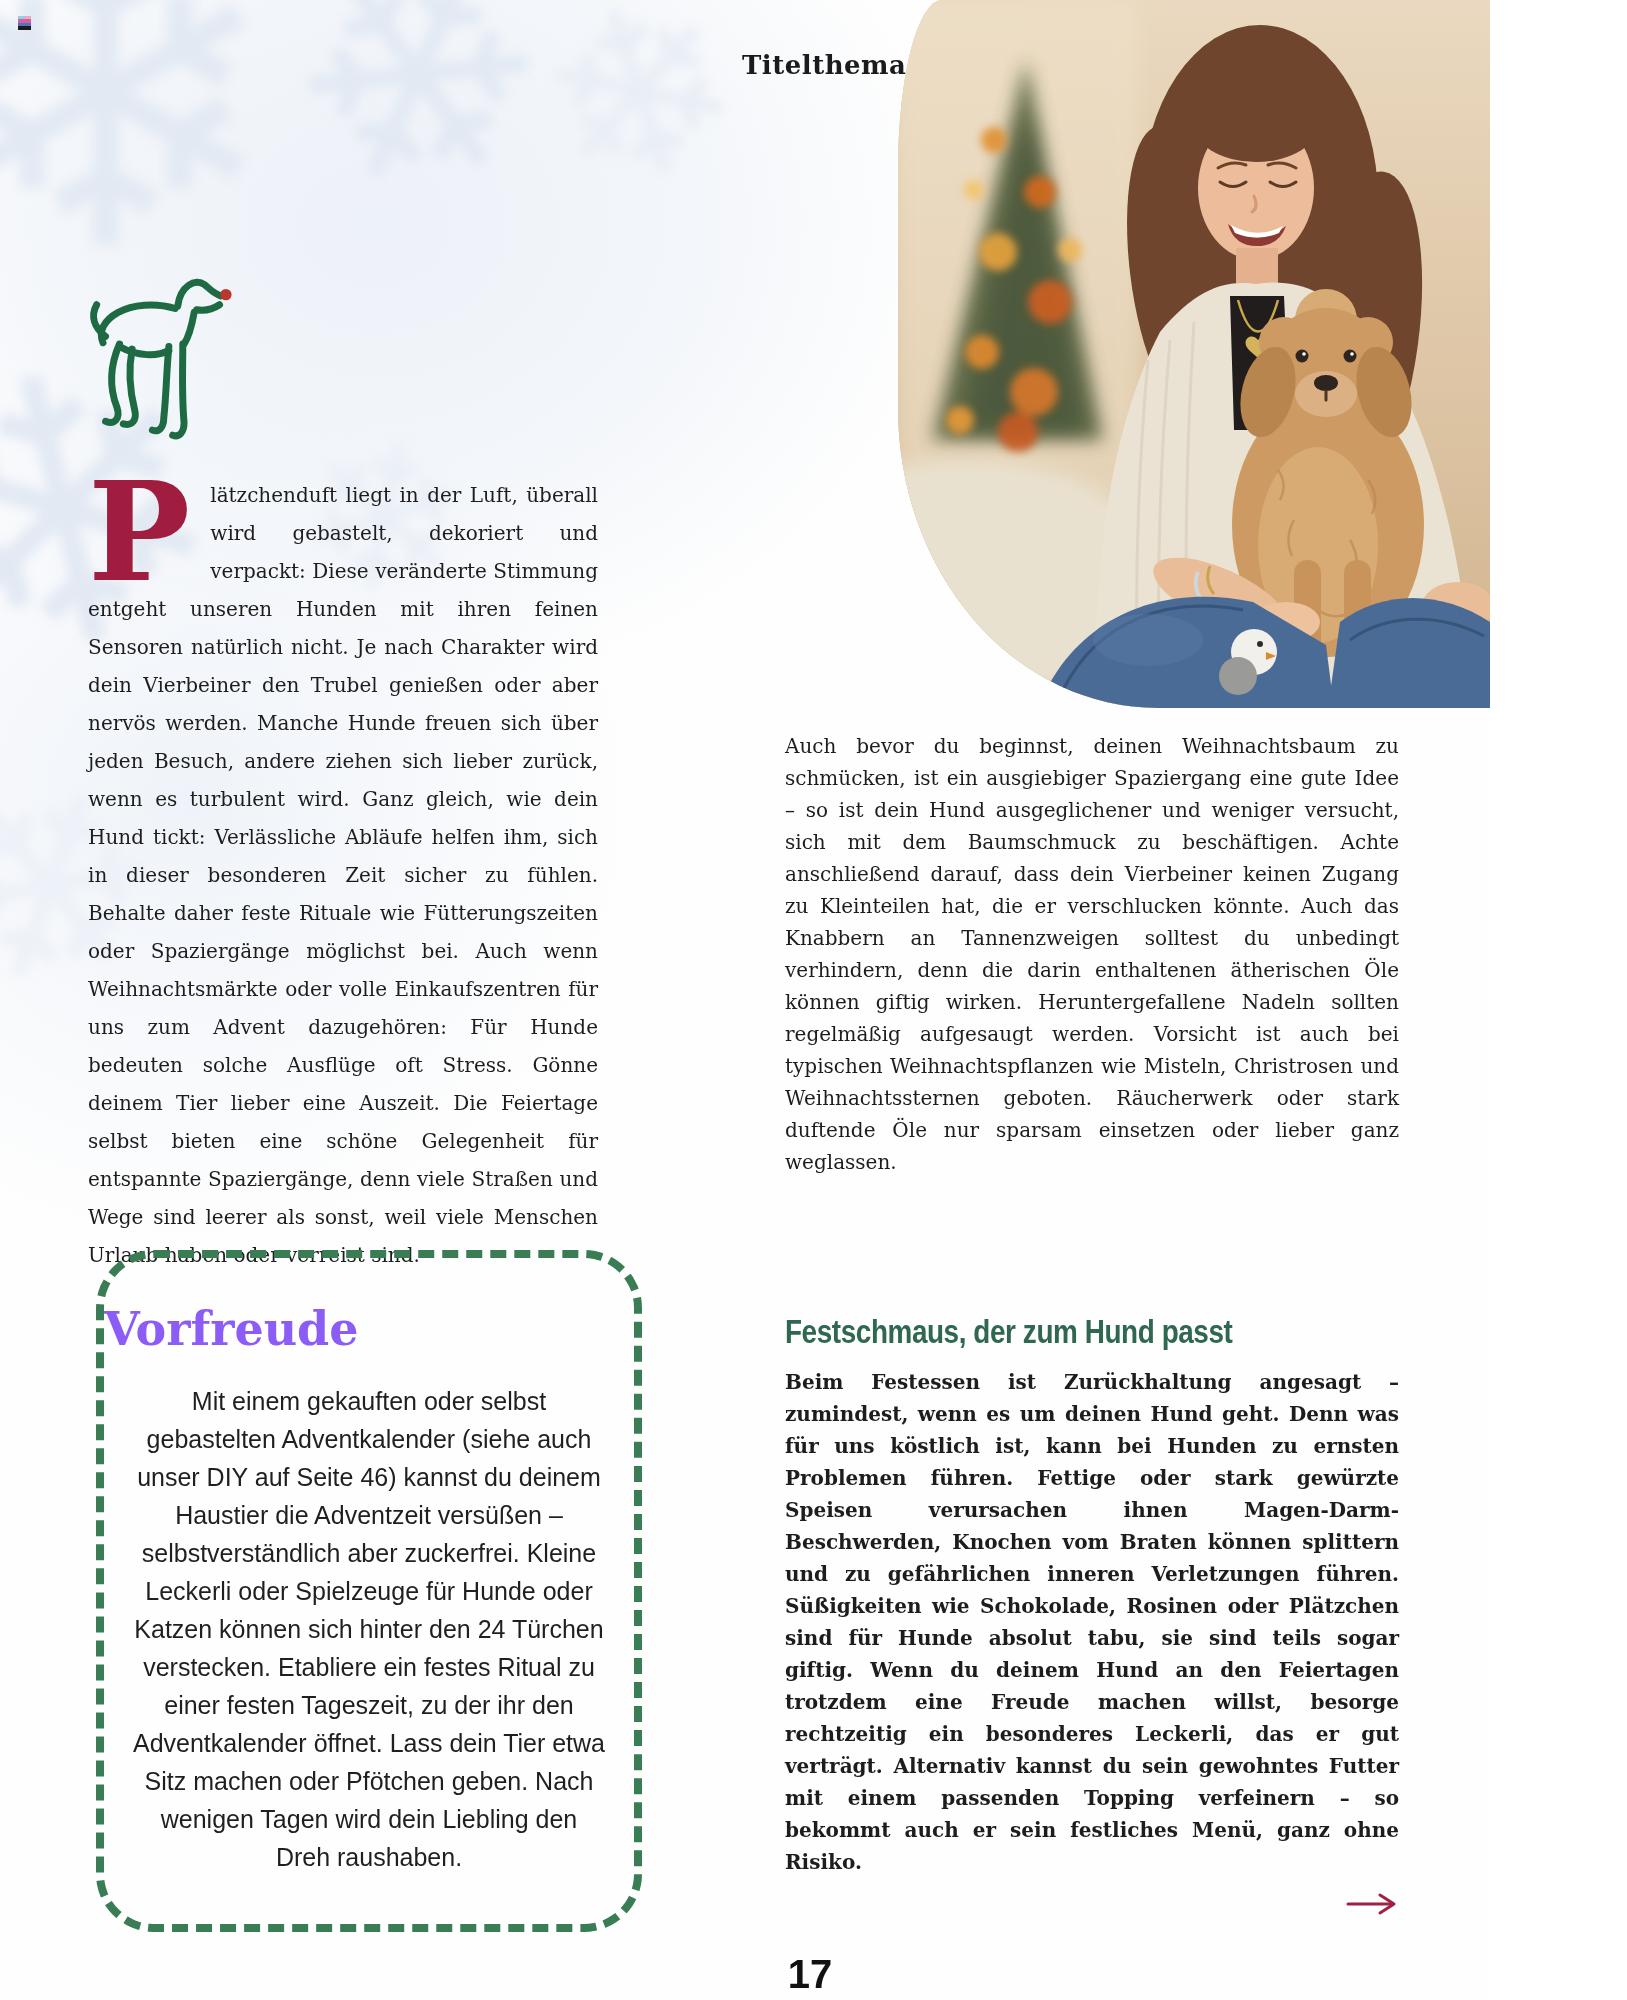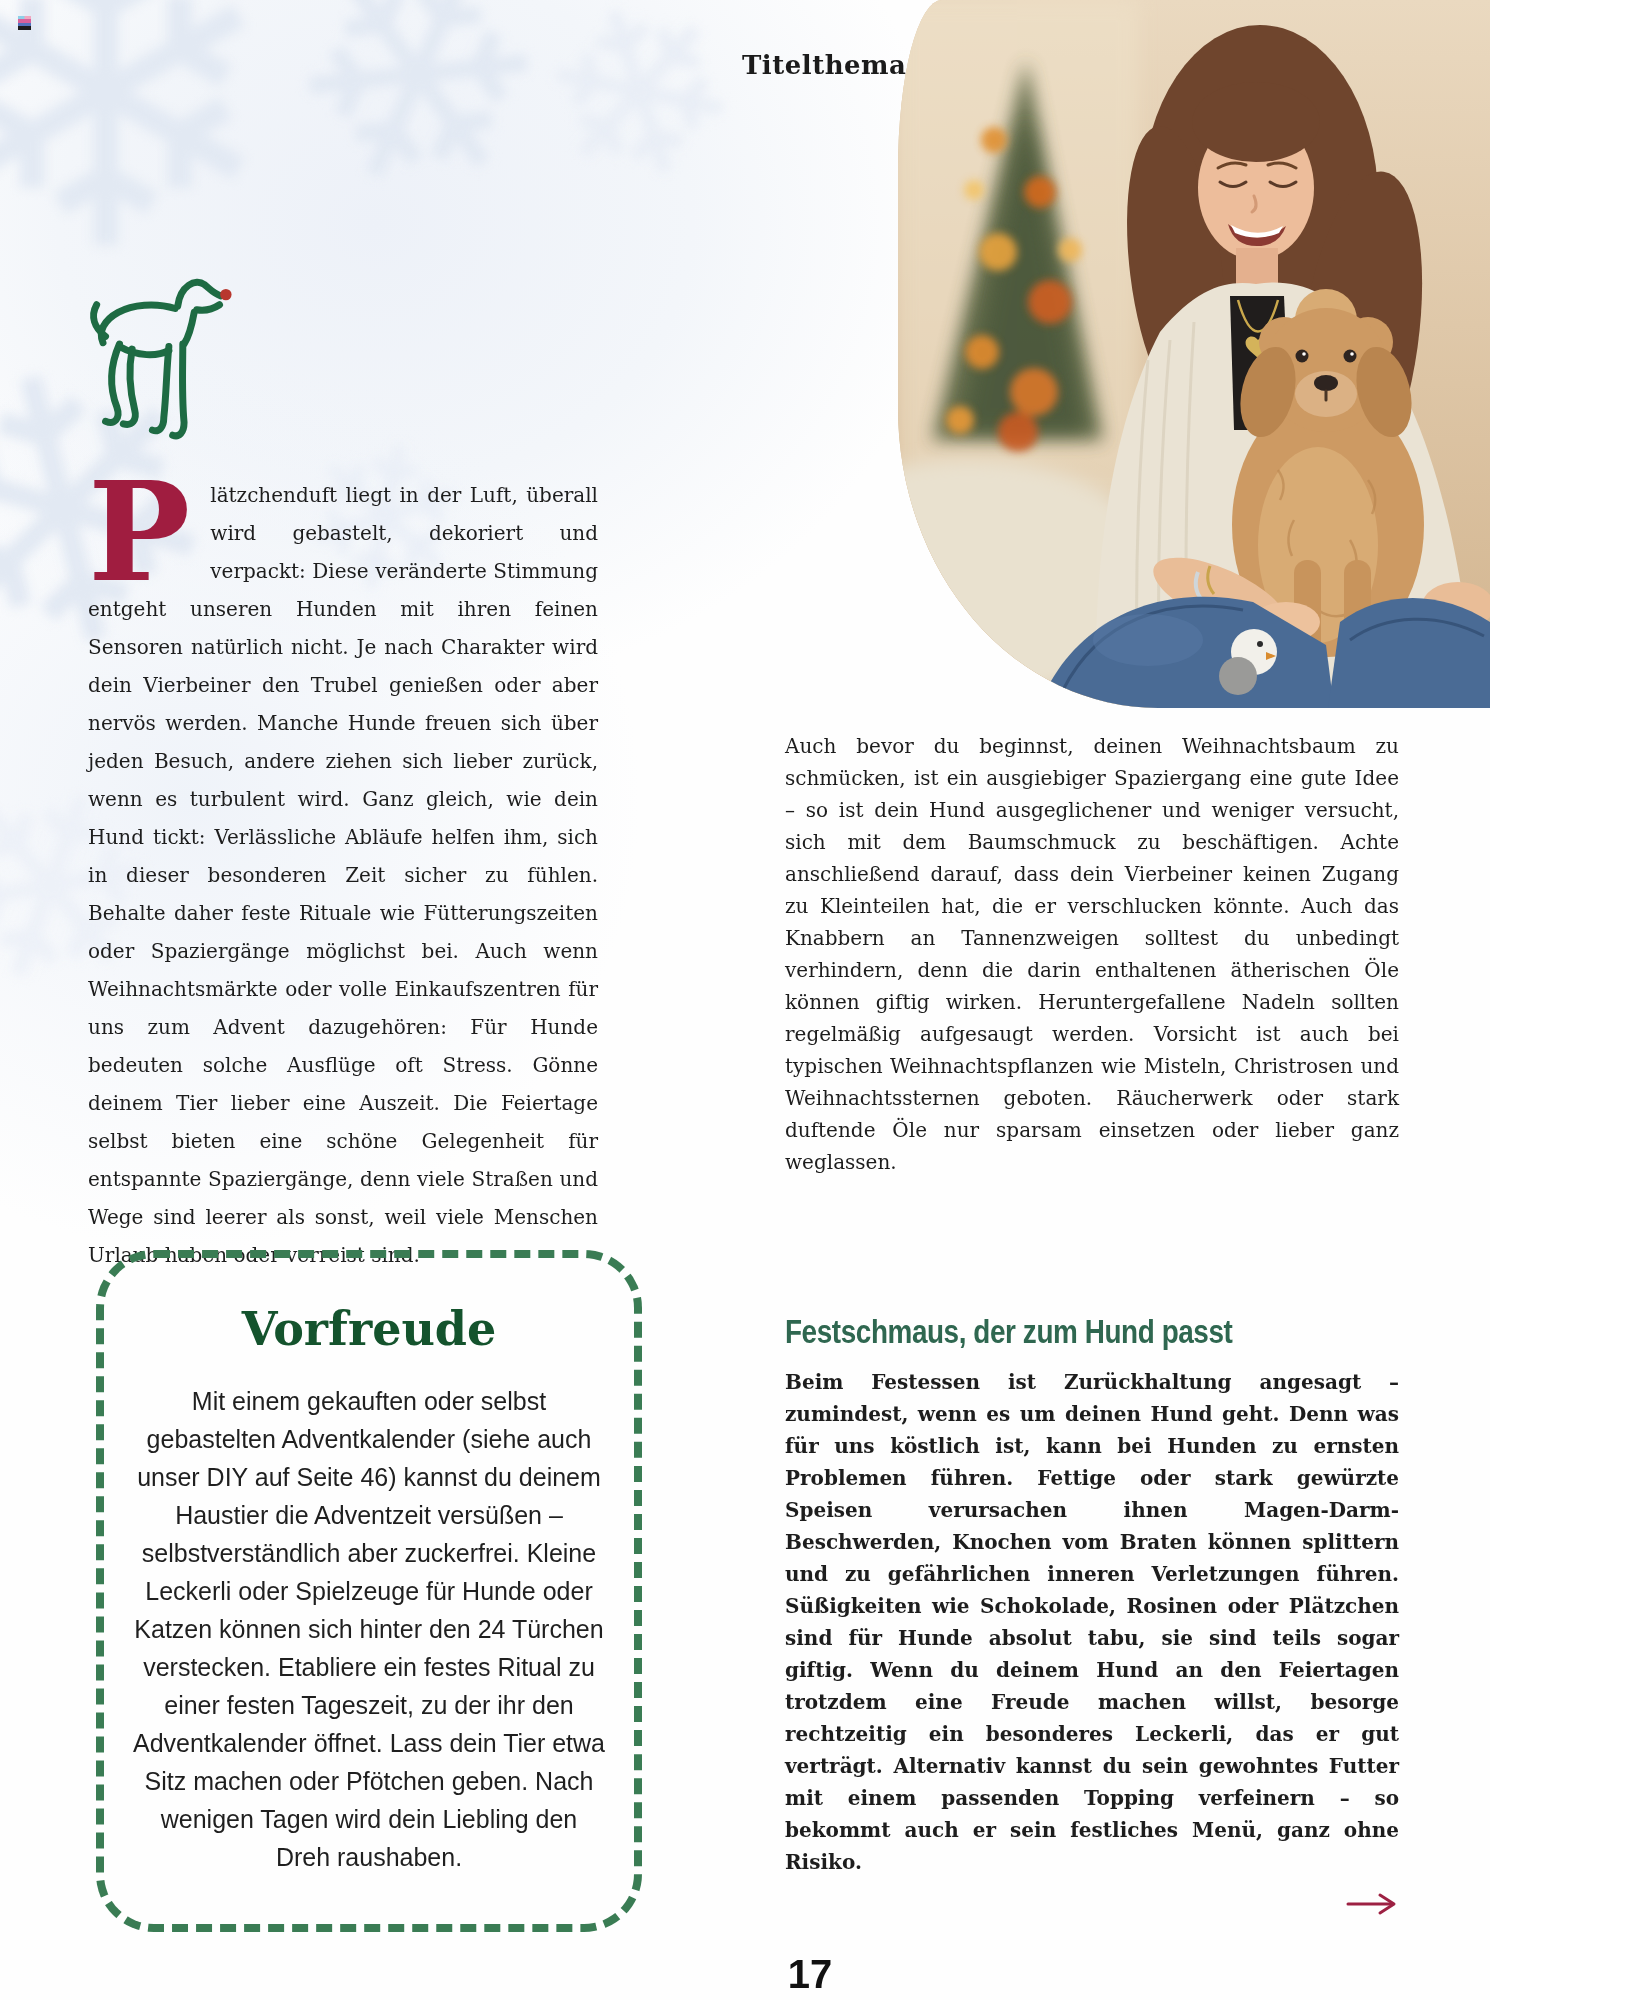--- a/index.html
+++ b/index.html
@@ -44,22 +44,22 @@
         text-align:justify;margin:0;}
   .rpara1{left:785px;top:730px;}
   .rheading{left:785px;top:1312px;z-index:5;font-family:"Liberation Sans",sans-serif;
             font-weight:700;font-size:34px;color:#2f6750;letter-spacing:-.5px;
             transform:scaleX(.82);transform-origin:left top;white-space:nowrap;margin:0;}
   .rpara2{left:785px;top:1366px;font-weight:bold;}
 
   
   .vbox{left:96px;top:1250px;width:546px;height:682px;z-index:5;box-sizing:border-box;
         border:8px dashed #3a7c54;border-radius:58px;}
-  .vtitle{margin:44px 0 8px 0;text-align:center;font-family:"DejaVu Serif",serif;font-weight:700;
-          font-size:46px;color:#14532d;}
+  .vtitle{margin:44px 0 8px 0;text-align:left;font-family:"DejaVu Serif",serif;font-weight:700;
+          font-size:46px;color:#8b5cf6;}
   .vtext{margin:26px auto 0;width:474px;text-align:center;font-family:"Liberation Sans",sans-serif;
          font-size:25px;line-height:38px;color:#1f1f1f;}
 
   
   .arrow{left:1346px;top:1892px;width:56px;height:24px;z-index:5;}
 
   
   .pagenum{left:760px;top:1952px;width:100px;text-align:center;z-index:5;
            font-family:"Liberation Sans",sans-serif;font-weight:700;font-size:40px;color:#111;}
 </style>

